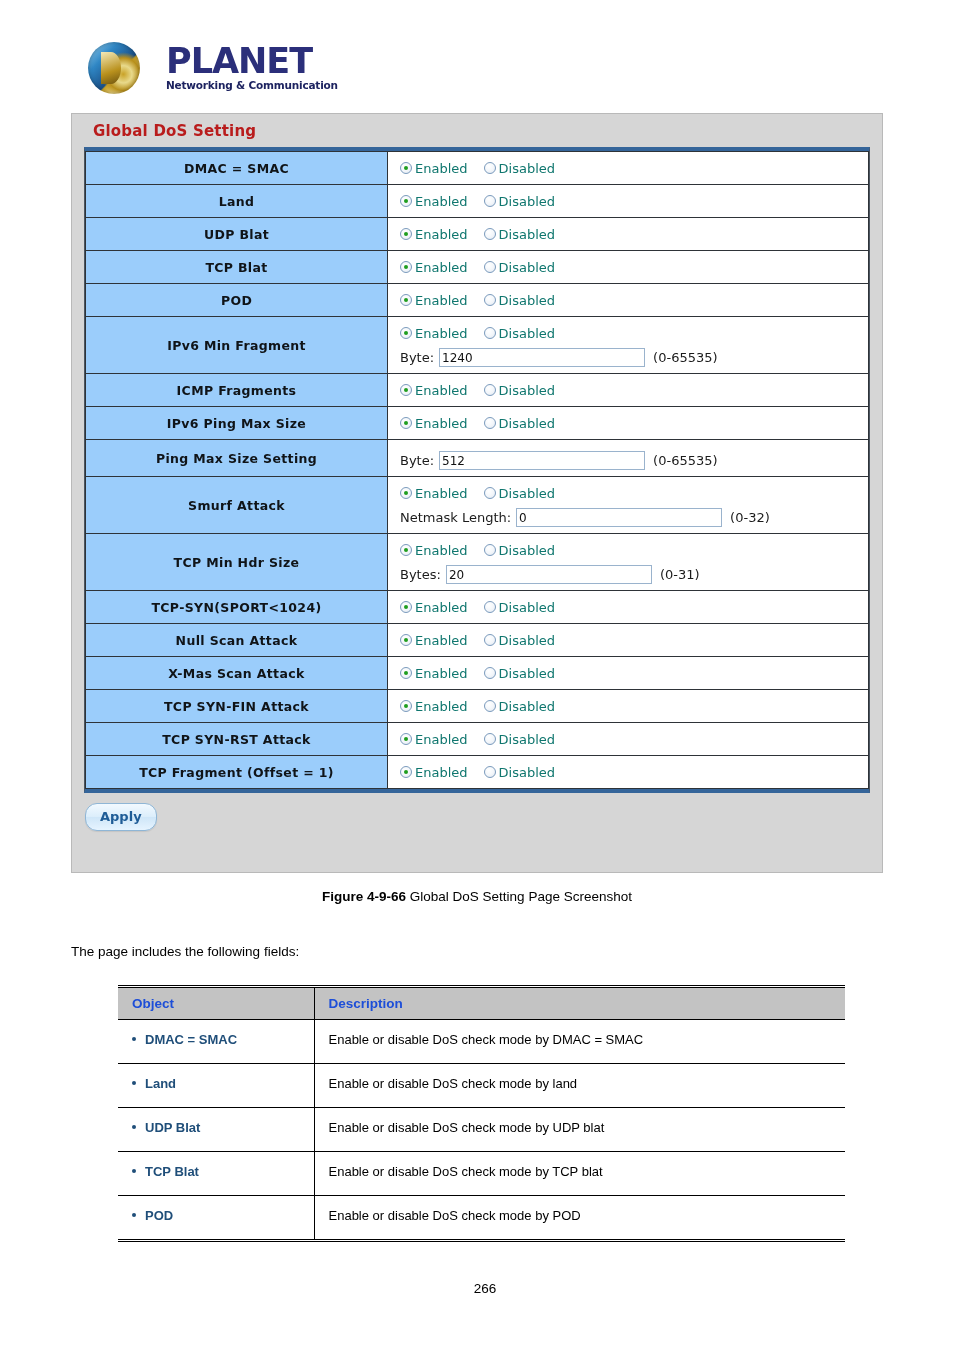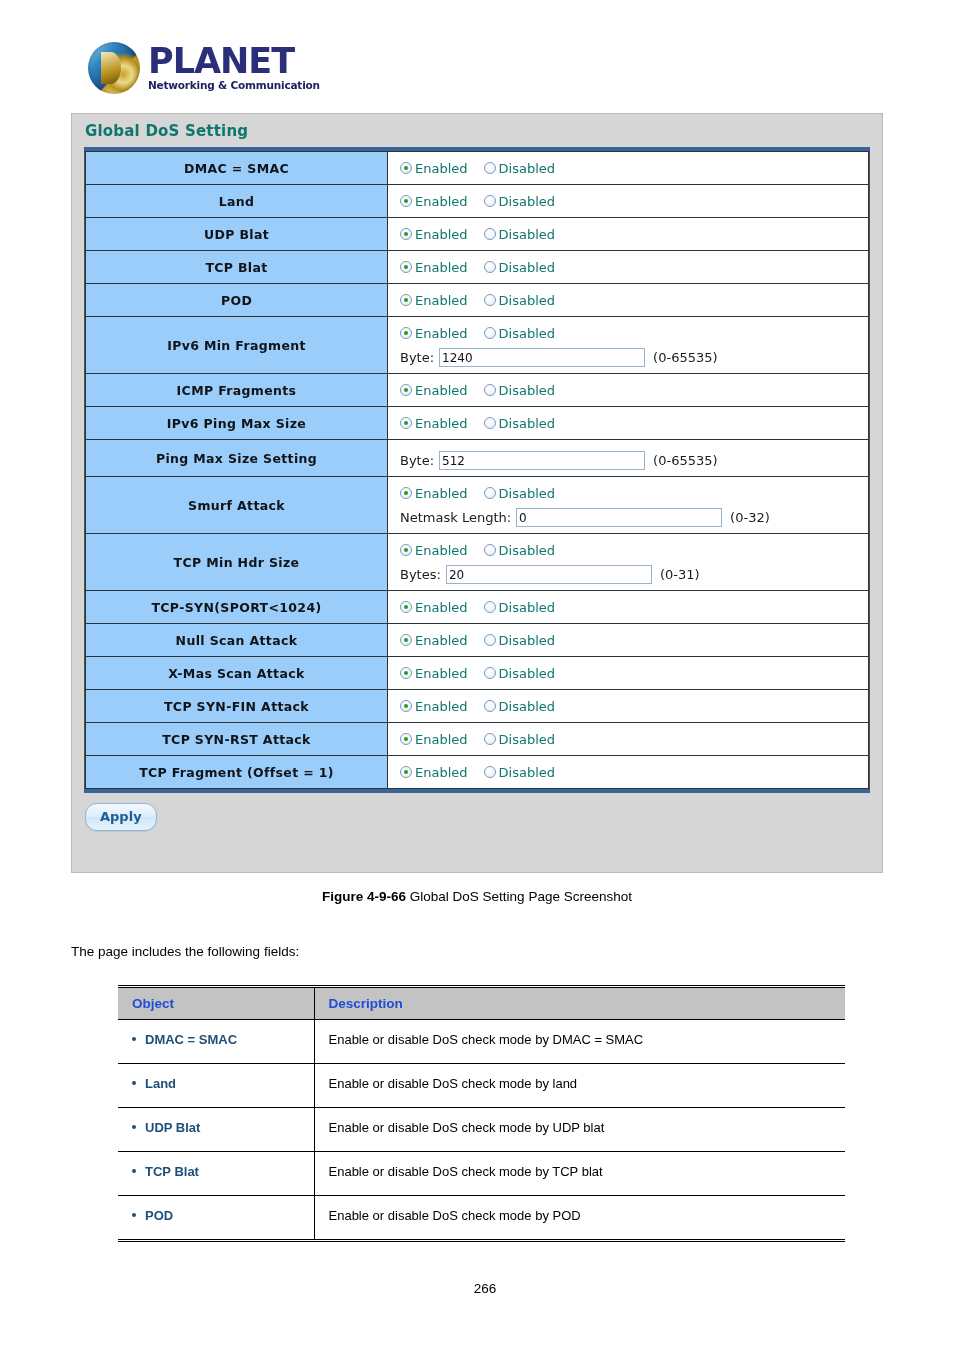--- a/index.html
+++ b/index.html
@@ -33,21 +33,21 @@
     flex: none;
   }
   .logo-globe::after {
     content: "";
     position: absolute;
     left: 13px; top: 10px;
     width: 20px; height: 32px;
     border-radius: 0 50% 50% 0 / 0 50% 50% 0;
     background: linear-gradient(160deg, #f4e9b8, #b9911d 60%, #6d5310);
   }
-  .logo-text { margin-left: 8px; }
+  .logo-text { margin-left: 26px; }
   .logo-word {
     font-family: "DejaVu Sans", sans-serif;
     font-weight: 700;
     font-size: 35px;
     letter-spacing: -1px;
     color: #2b2f7a;
     line-height: .95;
   }
   .logo-tag {
     font-family: "DejaVu Sans", sans-serif;
@@ -65,22 +65,22 @@
     top: 113px;
     width: 812px;
     height: 760px;
     background: #d6d6d6;
     border: 1px solid #b9b9b9;
   }
   .panel-title {
     font-family: "DejaVu Sans", sans-serif;
     font-size: 15px;
     font-weight: 700;
-    color: #0f766e;
-    padding: 8px 0 7px 13px;
+    color: #b91c1c;
+    padding: 8px 0 7px 21px;
     letter-spacing: .2px;
   }
   .form-wrap {
     margin: 0 12px;
     border: 1px solid #4b5560;
     border-top: 4px solid #35659a;
     border-bottom: 4px solid #35659a;
     background: #ffffff;
   }
   table.dos {

